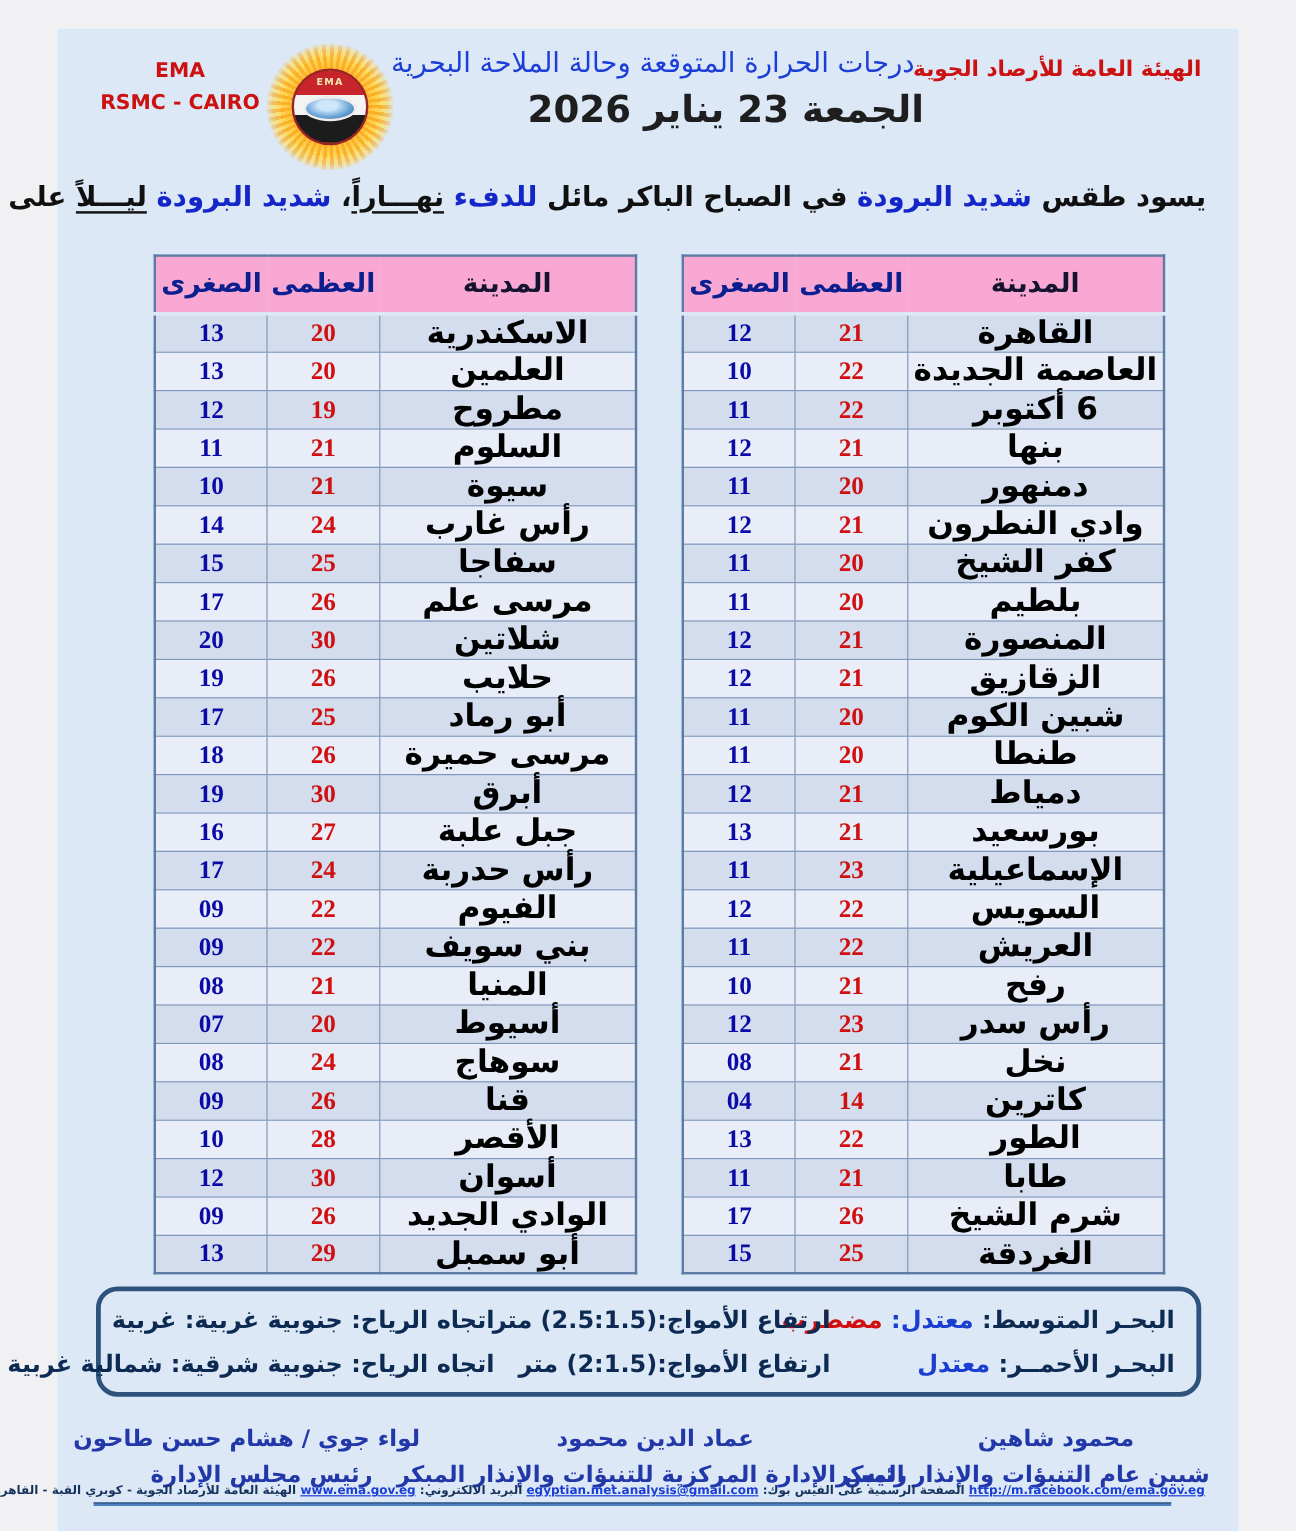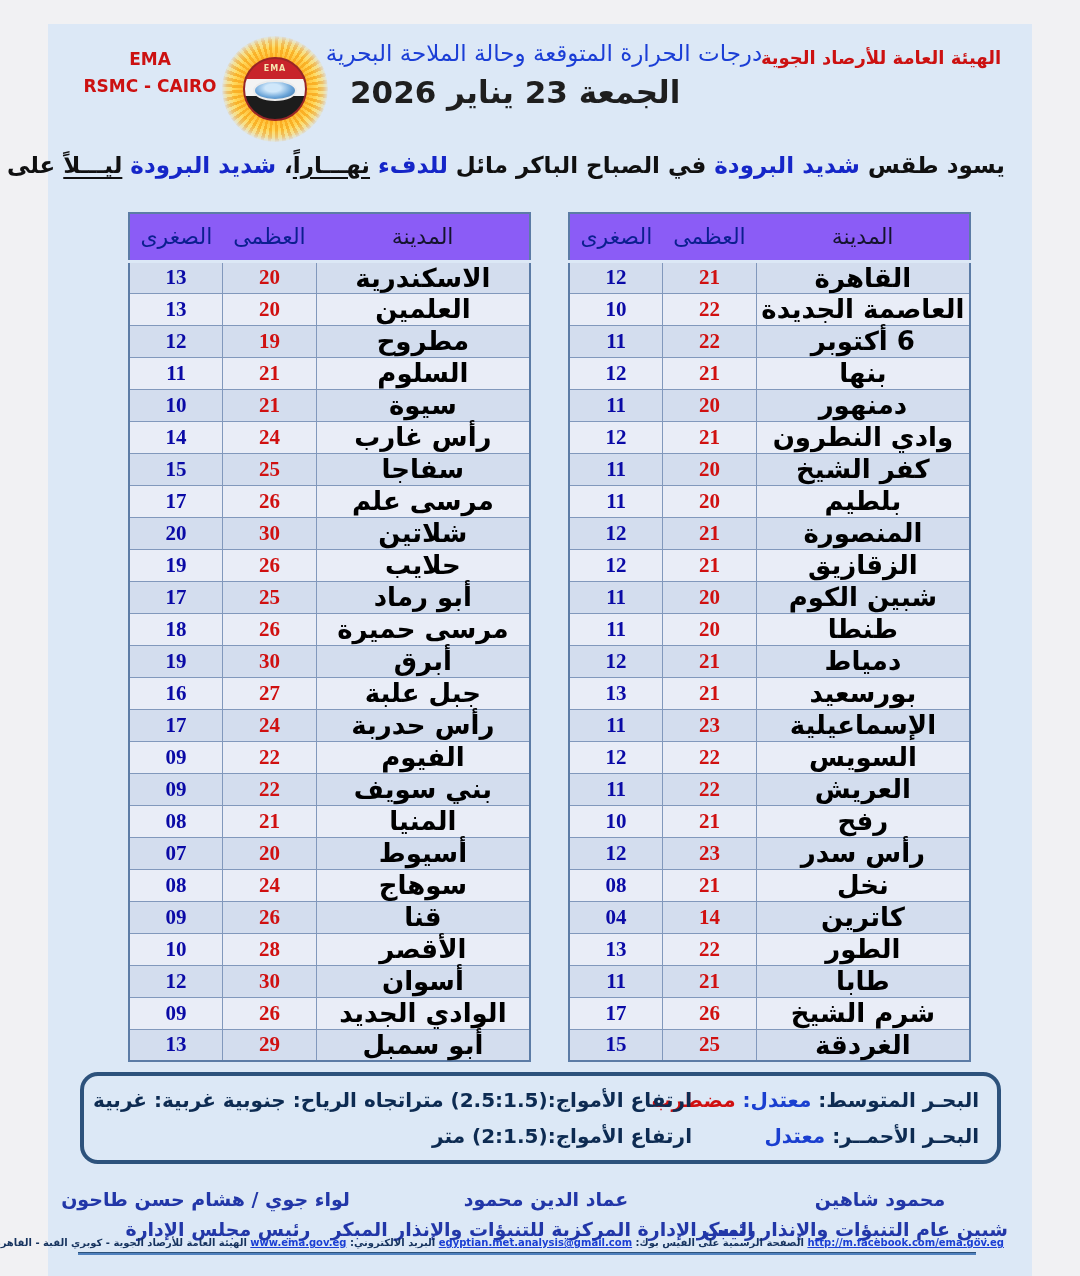--- a/index.html
+++ b/index.html
@@ -8,21 +8,21 @@
   .page { position:relative; width:1080px; height:1276px; background:#f1f1f3; overflow:hidden; margin:16px auto; }
   .content-bg { position:absolute; left:48px; top:8px; width:984px; height:1268px; background:#dce8f6; }
 
   
   .ema-block { position:absolute; left:80px; top:30px; width:140px; text-align:center;
     color:#cc1111; font-weight:bold; font-size:17px; line-height:27px; }
   .authority { position:absolute; left:742px; top:26px; width:278px; text-align:center; direction:rtl;
     color:#cc1111; font-weight:bold; font-size:18px; line-height:32px; }
   .title-main { position:absolute; left:318px; top:24px; width:452px; text-align:center; direction:rtl;
     color:#1b3ed6; font-weight:normal; font-size:23px; }
-  .title-date { position:absolute; left:318px; top:58px; width:452px; text-align:left; direction:rtl;
+  .title-date { position:absolute; left:318px; top:58px; width:452px; text-align:right; direction:rtl;
     color:#1e1e1e; font-weight:bold; font-size:31px;padding-left:32px; }
 
   
   .logo { position:absolute; left:222px; top:20px; width:106px; height:106px; }
   .sun { position:absolute; inset:0; border-radius:50%;
     background:
       radial-gradient(circle at 50% 50%, rgba(255,150,10,.95) 0 30%, rgba(255,180,40,.6) 46%, rgba(255,215,90,.25) 58%, rgba(255,225,130,0) 70%),
       repeating-conic-gradient(#f6a81c 0deg 4deg, #ffdf66 4deg 8deg);
     -webkit-mask:radial-gradient(circle, #000 55%, rgba(0,0,0,.65) 64%, transparent 72%);
             mask:radial-gradient(circle, #000 55%, rgba(0,0,0,.65) 64%, transparent 72%); }
@@ -42,21 +42,21 @@
   .seg-blue { color:#1526c8; }
   .seg-underline { text-decoration:underline; text-underline-offset:4px; }
 
   
   .table-wrap { position:absolute; top:196px; width:403px; }
   .pos-right { left:568px; }
   .pos-left  { left:128px; }
   .t-table { width:100%; border-collapse:collapse; direction:rtl; table-layout:fixed;
     border:2px solid #5c7ca6; }
   .col-city { width:53.3%; } .col-max { width:23.35%; } .col-min { width:23.35%; }
-  .t-table th { height:48px; background:#8b5cf6; font-size:22px; font-weight:normal;
+  .t-table th { height:48px; background:#f9a8d4; font-size:22px; font-weight:bold;
     text-align:center; vertical-align:middle; border:none; border-bottom:3px solid #dce8f6; }
   .th-city { color:#14142e; }
   .th-max, .th-min { color:#0b1f8f; }
   .t-table td { height:32px; border:1px solid #8198bc; text-align:center; vertical-align:middle;
     font-weight:bold; padding:0; }
   .t-table tbody tr:nth-child(odd) td { background:#d3ddee; }
   .t-table tbody tr:nth-child(even) td { background:#e9edf7; }
   .td-city { font-size:26px; color:#000; }
   .td-max { font-family:"Liberation Serif","DejaVu Serif",serif; font-size:21px; color:#d01010; }
   .td-min { font-family:"Liberation Serif","DejaVu Serif",serif; font-size:21px; color:#0a0aa6; }
@@ -409,20 +409,21 @@
     </div>
     <div class="m-cell">ارتفاع الأمواج:(2.5:1.5) متر</div>
     <div class="m-cell">اتجاه الرياح: جنوبية غربية: غربية</div>
 
     <div class="m-cell">
       <span>البحـر الأحمــر:</span>
       <span class="m-blue">معتدل</span>
       <span class="m-red"></span>
     </div>
     <div class="m-cell">ارتفاع الأمواج:(2:1.5) متر</div>
+    <div class="m-cell">اتجاه الرياح: جنوبية شرقية: شمالية غربية</div>
   </div>
 
   <div class="sig sig-right">
     <div>محمود شاهين</div>
     <div>شبين عام التنبؤات والإنذار المبكر</div>
   </div>
   <div class="sig sig-center">
     <div>عماد الدين محمود</div>
     <div>رئيس الإدارة المركزية للتنبؤات والإنذار المبكر</div>
   </div>

